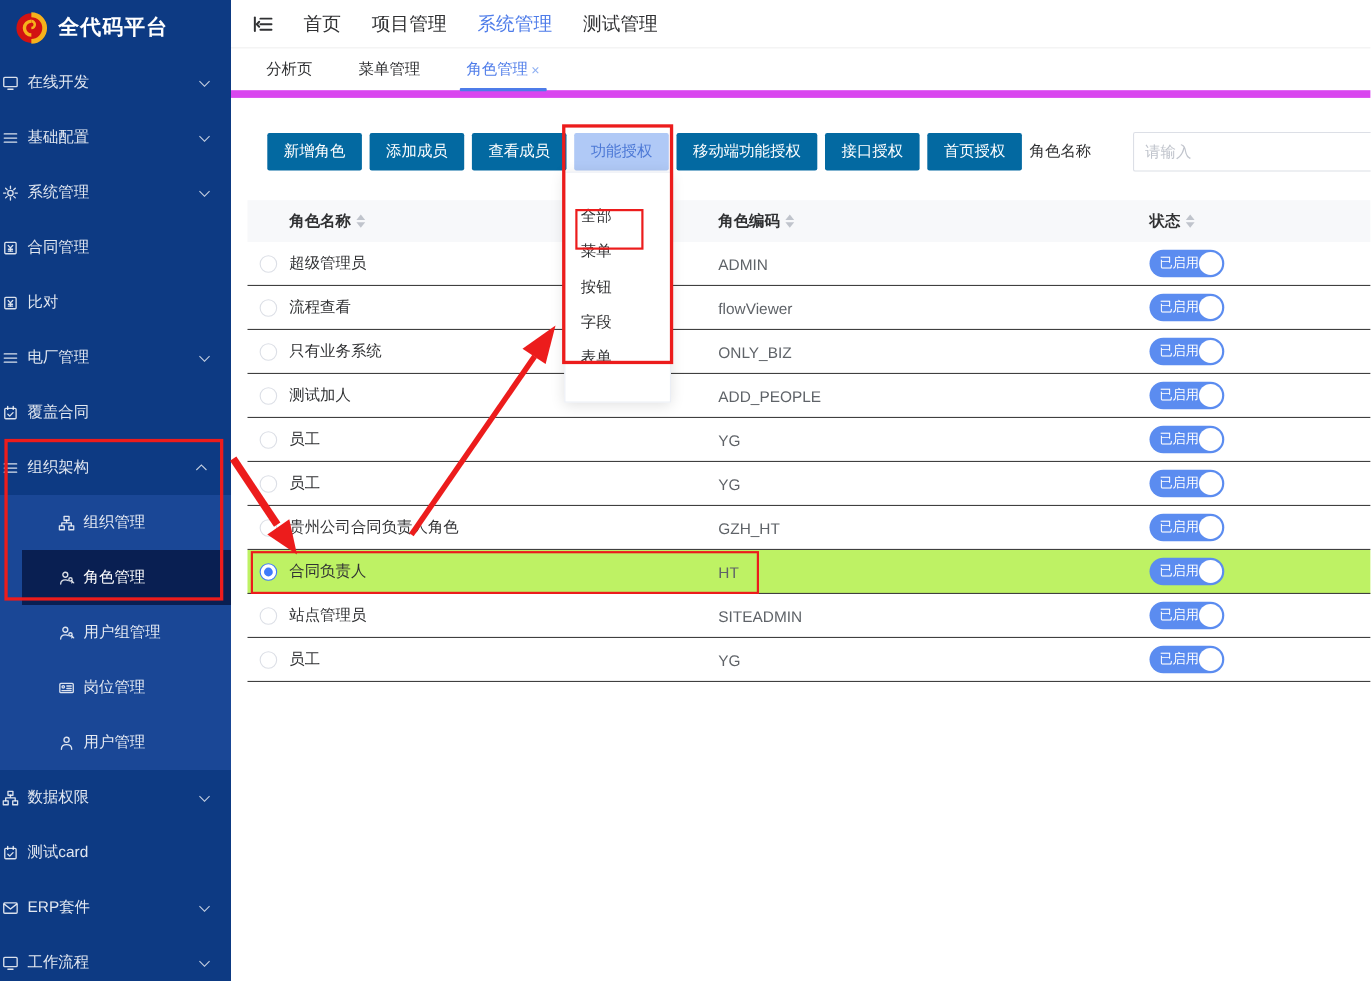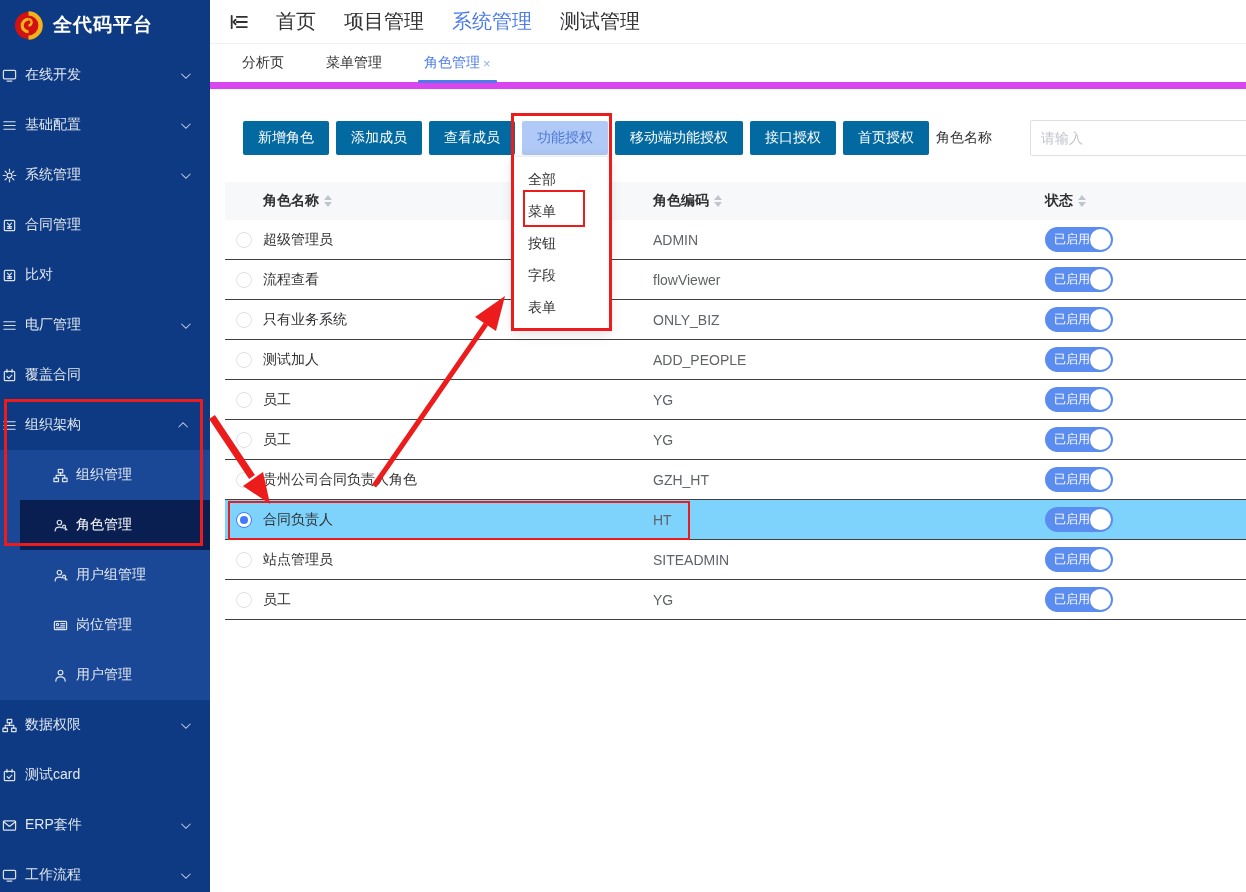--- a/index.html
+++ b/index.html
@@ -19,21 +19,21 @@
   .side-item .chev { margin-left:auto; margin-right:22px; width:7px; height:7px; border-right:1.6px solid rgba(255,255,255,.75); border-bottom:1.6px solid rgba(255,255,255,.75); transform:rotate(45deg) translateY(-2px); }
   .side-item .chev.up { transform:rotate(-135deg) translateY(-2px); }
   .submenu { background:#1a4796; }
   .submenu .side-item { padding-left:33px;margin-left:20px; }
   .submenu .side-item.active { background:#091f52; color:#fff; }
 
   
   .main { flex:1; min-width:0; display:flex; flex-direction:column; background:#fff; }
   .topnav { height:44px; flex:0 0 44px; border-bottom:1px solid #f0f0f0; display:flex; align-items:center; padding-left:20px; gap:28px; }
   .collapse-btn { width:18px; height:18px; color:#303133; cursor:pointer; display:inline-flex; }
-  .nav-item { font-size:20px; color:#303133; cursor:pointer; }
+  .nav-item { font-size:17px; color:#303133; cursor:pointer; }
   .nav-item.active { color:#4e7ce9; }
 
   .tabbar { height:45px; flex:0 0 45px; border-bottom:7px solid #d946ef; display:flex; align-items:center; padding-left:28px; gap:34px; }
   .tab { font-size:14px; color:#303133; cursor:pointer; position:relative; height:100%; display:flex; align-items:center; padding:0 4px; }
   .tab.active { color:#4e7ce9; }
   .tab.active::after { content:""; position:absolute; left:-2px; right:-2px; bottom:-1px; height:3px; background:#4e7ce9; border-radius:1px; }
   .tab .close-x { font-size:13px; color:#8fb0f2; margin-left:3px; }
 
   
   .toolbar { display:flex; align-items:center; margin:31px 0 0 33px; padding-right:0; }
@@ -48,33 +48,33 @@
   
   .table { margin:26px 0 0 15px; width:1021px; }
   .t-head, .t-row { display:grid; grid-template-columns:38px 390px 392px 1fr; align-items:center; }
   .t-head { height:38px; background:#f7f8fa; font-weight:bold; color:#303133; }
   .t-head .th { display:flex; align-items:center; gap:5px; }
   .caret { display:inline-flex; flex-direction:column; gap:2px; cursor:pointer; }
   .caret i { width:0; height:0; border-left:4px solid transparent; border-right:4px solid transparent; display:block; }
   .caret .up { border-bottom:5px solid #c0c4cc; }
   .caret .dn { border-top:5px solid #c0c4cc; }
   .t-row { height:40px; border-bottom:1px solid #404040; }
-  .t-row.selected { background:#7dd3fc; }
+  .t-row.selected { background:#bef264; }
   .cell-radio { display:flex; justify-content:center; }
   .radio { width:16px; height:16px; border:1px solid #dcdfe6; border-radius:50%; background:#fff; position:relative; cursor:pointer; }
   .radio.checked { border-color:#3e7bfa; }
   .radio.checked::after { content:""; position:absolute; left:3px; top:3px; width:8px; height:8px; border-radius:50%; background:#3e7bfa; }
   .cell-name { color:#303133; }
   .cell-code { color:#5f6368; }
   .toggle { width:68px; height:25px; border-radius:13px; background:#5b8cf0; position:relative; display:flex; align-items:center; cursor:pointer; }
   .toggle .t-label { color:#fff; font-size:12px; padding-left:9px; }
   .toggle .knob { position:absolute; right:2px; top:2px; width:21px; height:21px; background:#fff; border-radius:50%; }
 
   
-  .dropdown { position:absolute; left:513px; top:156px; width:97px; background:#fff; border:1px solid #ebeef5; box-shadow:0 2px 12px rgba(0,0,0,.12); padding:7px 0; z-index:30; }
+  .dropdown { position:absolute; left:513px; top:156px; width:97px; background:#fff; border:1px solid #ebeef5; box-shadow:0 2px 12px rgba(0,0,0,.12); padding:24px 0; z-index:30; }
   .dd-item { height:32px; display:flex; align-items:center; padding-left:14px; font-size:14px; color:#303133; cursor:pointer; }
 
   
   .red-box { position:absolute; border:3px solid #ec1c1c; background:transparent; pointer-events:none; z-index:40; }
   #anno-arrows { position:absolute; left:0; top:0; width:1246px; height:892px; pointer-events:none; z-index:45; }
 </style>
 </head>
 <body>
 
 <div class="app">

